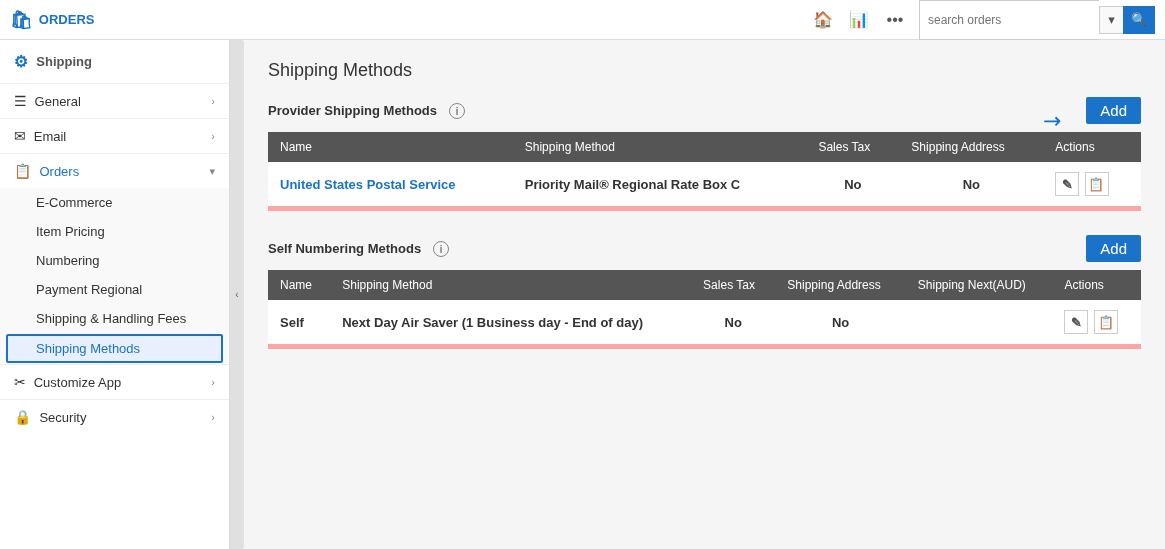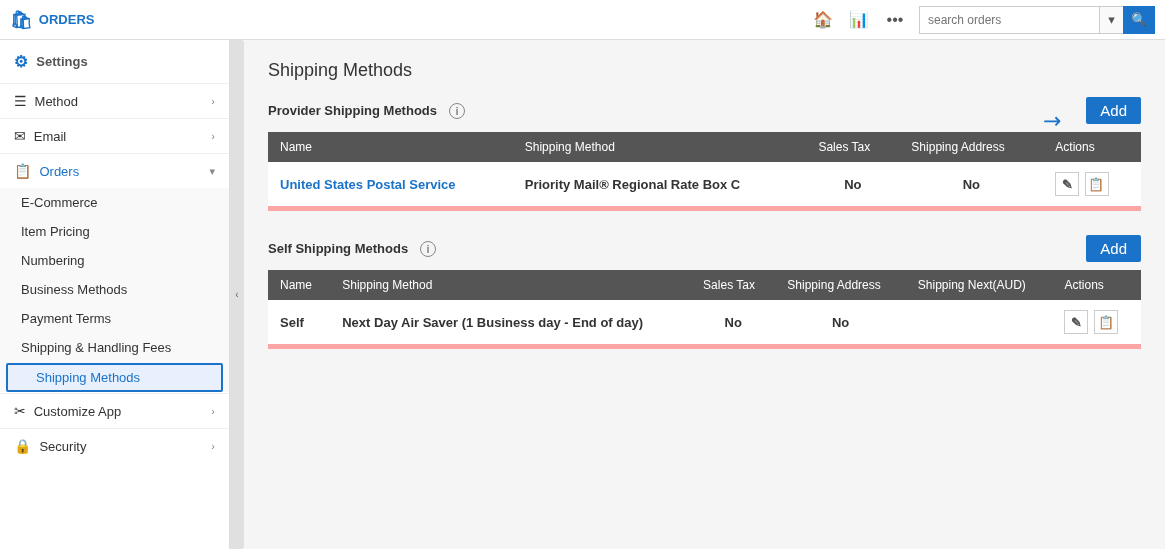--- a/index.html
+++ b/index.html
@@ -15,21 +15,21 @@
       font-size: 15px; text-transform: uppercase; margin-right: 20px;
     }
     .navbar-brand .bag-icon { font-size: 18px; }
     .navbar-spacer { flex: 1; }
     .navbar-icons { display: flex; align-items: center; gap: 8px; margin-right: 10px; }
     .nav-icon { width: 28px; height: 28px; display: flex; align-items: center; justify-content: center;
       color: #555; cursor: pointer; font-size: 16px; }
     .search-container { display: flex; align-items: center; }
     .search-input {
       border: 1px solid #ccc; border-right: none; padding: 4px 8px;
-      height: 28px; width: 180px; outline: none; font-size: 12px;
+      height: 40px; width: 180px; outline: none; font-size: 12px;
     }
     .search-dropdown {
       border: 1px solid #ccc; border-right: none; background: #f9f9f9;
       height: 28px; width: 24px; display: flex; align-items: center; justify-content: center;
       cursor: pointer; color: #555;
     }
     .search-btn {
       background: #1a73c8; border: none; color: #fff; height: 28px; width: 32px;
       display: flex; align-items: center; justify-content: center; cursor: pointer;
     }
@@ -55,21 +55,21 @@
       display: flex; align-items: center; justify-content: space-between;
       padding: 9px 14px; cursor: pointer; color: #333;
     }
     .sidebar-item.expanded { color: #1a73c8; }
     .sidebar-item-left { display: flex; align-items: center; gap: 8px; }
     .sidebar-icon { font-size: 14px; }
     .sidebar-chevron { font-size: 11px; color: #888; }
 
     .sidebar-subitems { background: #f9f9f9; }
     .sidebar-subitem {
-      padding: 7px 14px 7px 21px; cursor: pointer; color: #333;
+      padding: 7px 14px 7px 36px; cursor: pointer; color: #333;
     }
     .sidebar-subitem.active {
       color: #1a73c8; border: 2px solid #1a73c8; background: #e8f0fe;
       margin: 1px 6px; padding: 5px 14px 5px 28px; border-radius: 2px;
     }
 
     .collapse-handle {
       position: absolute; right: -14px; top: 50%; transform: translateY(-50%);
       width: 14px; height: 40px; background: #ddd; display: flex; align-items: center;
       justify-content: center; cursor: pointer; border-radius: 0 3px 3px 0; color: #666;
@@ -149,28 +149,28 @@
     <button class="search-btn">🔍</button>
   </div>
 </div>
 
 <div class="main-layout">
 
   <div class="sidebar-wrapper">
     <div class="sidebar">
       <div class="settings-header">
         <span class="gear-icon">⚙</span>
-        <span>Settings</span>
+        <span>Shipping</span>
       </div>
 
       <div class="sidebar-section">
         <div class="sidebar-item">
           <div class="sidebar-item-left">
             <span class="sidebar-icon">☰</span>
-            <span>Method</span>
+            <span>General</span>
           </div>
           <span class="sidebar-chevron">›</span>
         </div>
       </div>
 
       <div class="sidebar-section">
         <div class="sidebar-item">
           <div class="sidebar-item-left">
             <span class="sidebar-icon">✉</span>
             <span>Email</span>
@@ -184,22 +184,21 @@
           <div class="sidebar-item-left">
             <span class="sidebar-icon">📋</span>
             <span>Orders</span>
           </div>
           <span class="sidebar-chevron">▾</span>
         </div>
         <div class="sidebar-subitems">
           <div class="sidebar-subitem">E-Commerce</div>
           <div class="sidebar-subitem">Item Pricing</div>
           <div class="sidebar-subitem">Numbering</div>
-          <div class="sidebar-subitem">Business Methods</div>
-          <div class="sidebar-subitem">Payment Terms</div>
+          <div class="sidebar-subitem">Payment Regional</div>
           <div class="sidebar-subitem">Shipping &amp; Handling Fees</div>
           <div class="sidebar-subitem active">Shipping Methods</div>
         </div>
       </div>
 
       <div class="sidebar-section">
         <div class="sidebar-item">
           <div class="sidebar-item-left">
             <span class="sidebar-icon">✂</span>
             <span>Customize App</span>
@@ -257,21 +256,21 @@
       <span class="action-icon">📋</span>
     </td>
   </tr>
           </tbody>
       </table>
     </div>
 
     <div class="section">
       <div class="section-header">
         <div class="section-title">
-          <span>Self Shipping Methods</span>
+          <span>Self Numbering Methods</span>
           <span class="info-icon">i</span>
         </div>
         <button class="add-btn">Add</button>
       </div>
       <table class="data-table">
         <thead>
           <tr>
             <th>Name</th>
             <th>Shipping Method</th>
             <th>Sales Tax</th>

